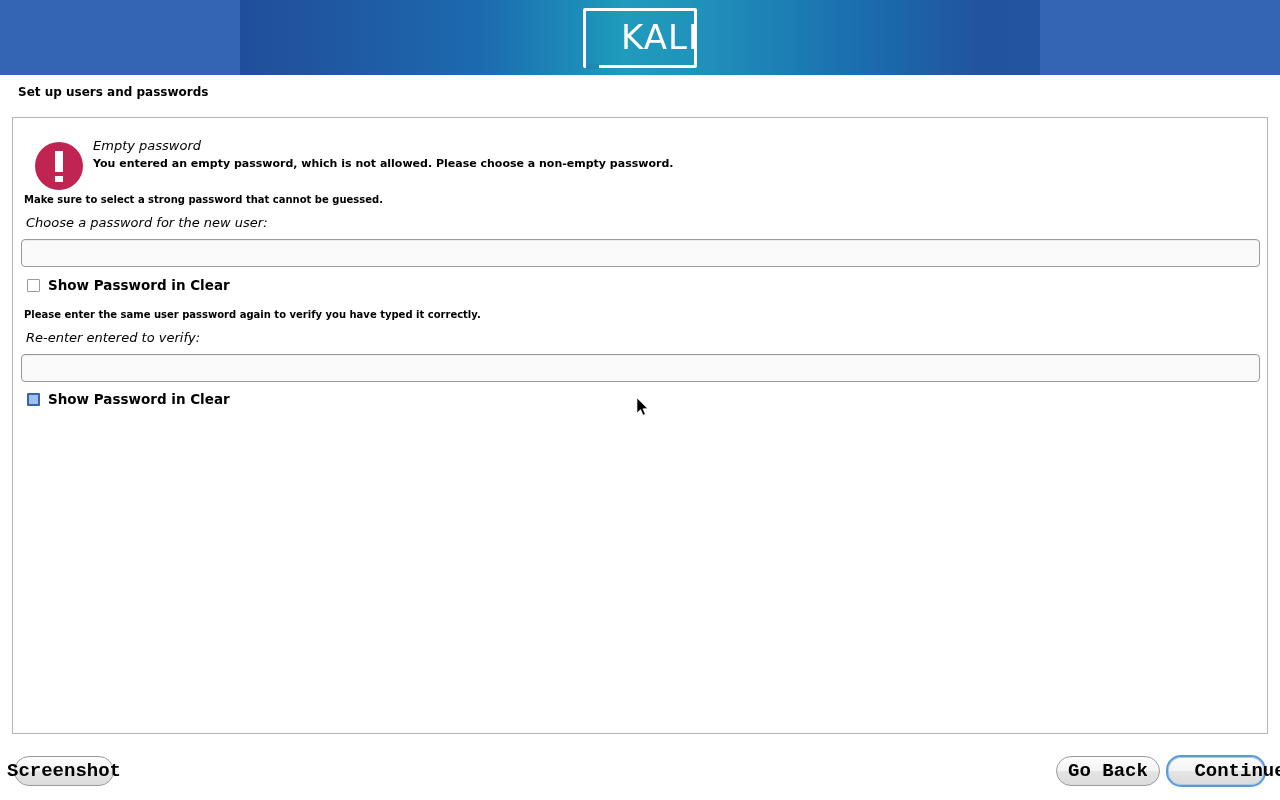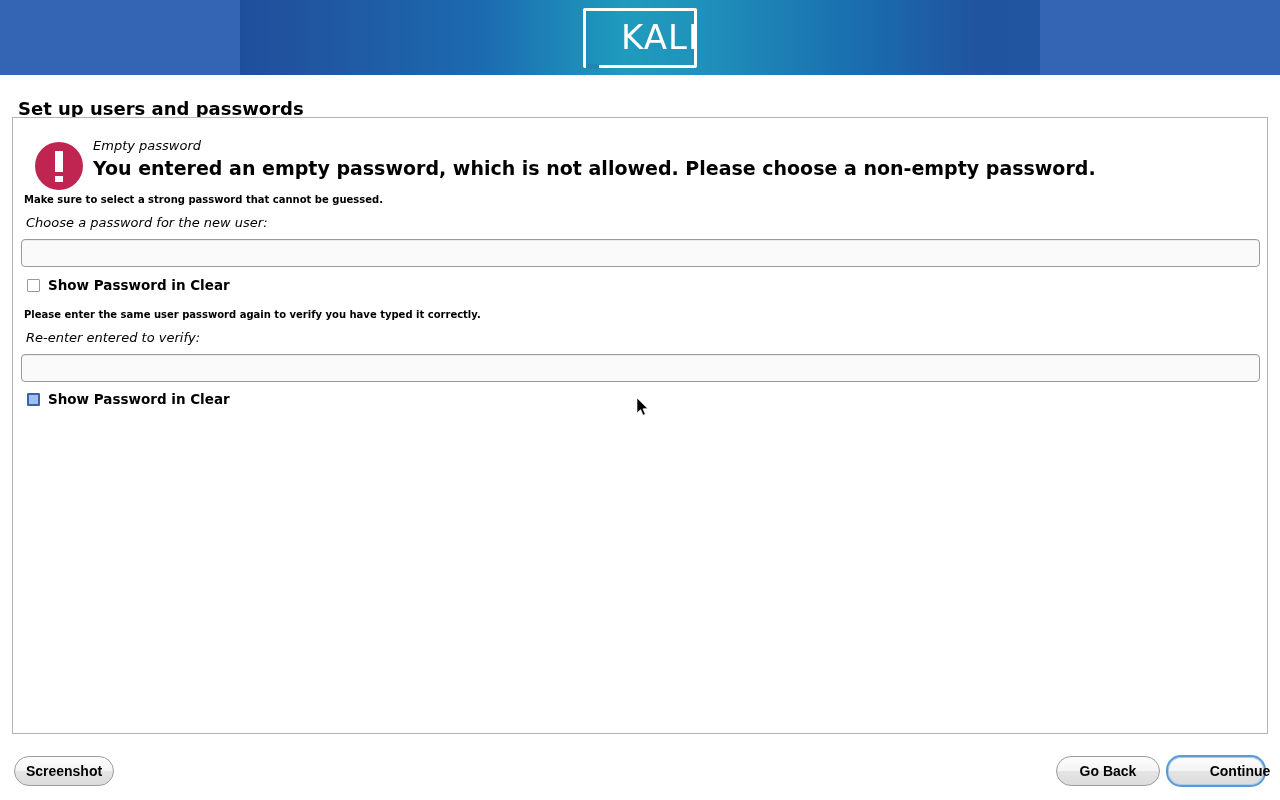--- a/index.html
+++ b/index.html
@@ -52,21 +52,21 @@
     font-weight: 400;
     letter-spacing: 1px;
     line-height: 1;
     padding-bottom: 2px;
     padding-left: 40px;
   }
 
   
   #step-title {
     position: absolute; left: 18px; top: 85px;
-    font-size: 18px; font-weight: bold; color: #000000; margin-top: 13px;
+    font-size: 12px; font-weight: bold; color: #000000;
   }
 
   
   #panel {
     position: absolute; left: 12px; top: 117px;
     width: 1256px; height: 617px;
     border: 1px solid #b4b4b4;
     background: #ffffff;
   }
 
@@ -92,21 +92,21 @@
     margin-left: -4px;
     width: 8px; height: 6px;
     background: #ffffff;
   }
   #error-title {
     position: absolute; left: 69px; top: 10px;
     font-size: 13px; font-style: italic; color: #000000;
   }
   #error-text {
     position: absolute; left: 69px; top: 29px;
-    font-size: 19px; font-weight: bold; color: #000000;
+    font-size: 11px; font-weight: bold; color: #000000;
   }
 
   
   .form-heading {
     position: absolute;
     font-size: 10px; font-weight: bold; color: #000000;
   }
   .form-label {
     position: absolute;
     font-size: 13px; font-style: italic; color: #000000;
@@ -143,22 +143,22 @@
     white-space: nowrap;
   }
 
   
   .btn {
     position: absolute;
     height: 30px;
     border: 1px solid #9b9b9b;
     border-radius: 15px;
     background: linear-gradient(to bottom, #fdfdfd 0%, #f4f4f4 48%, #e4e4e4 52%, #dcdcdc 100%);
-    font-family: Liberation Sans, sans-serif;
-    font-size: 14px; font-weight: bold; color: #000000;
+    font-family: Liberation Mono, monospace;
+    font-size: 19px; font-weight: bold; color: #000000;
     display: flex; align-items: center; justify-content: center;
     cursor: default;
   }
   .btn.focused {
     border: 2px solid #5b9bd5;
     box-shadow: 0 0 0 1px #a9cbeb inset;
     padding-left: 48px;
   }
 
   

